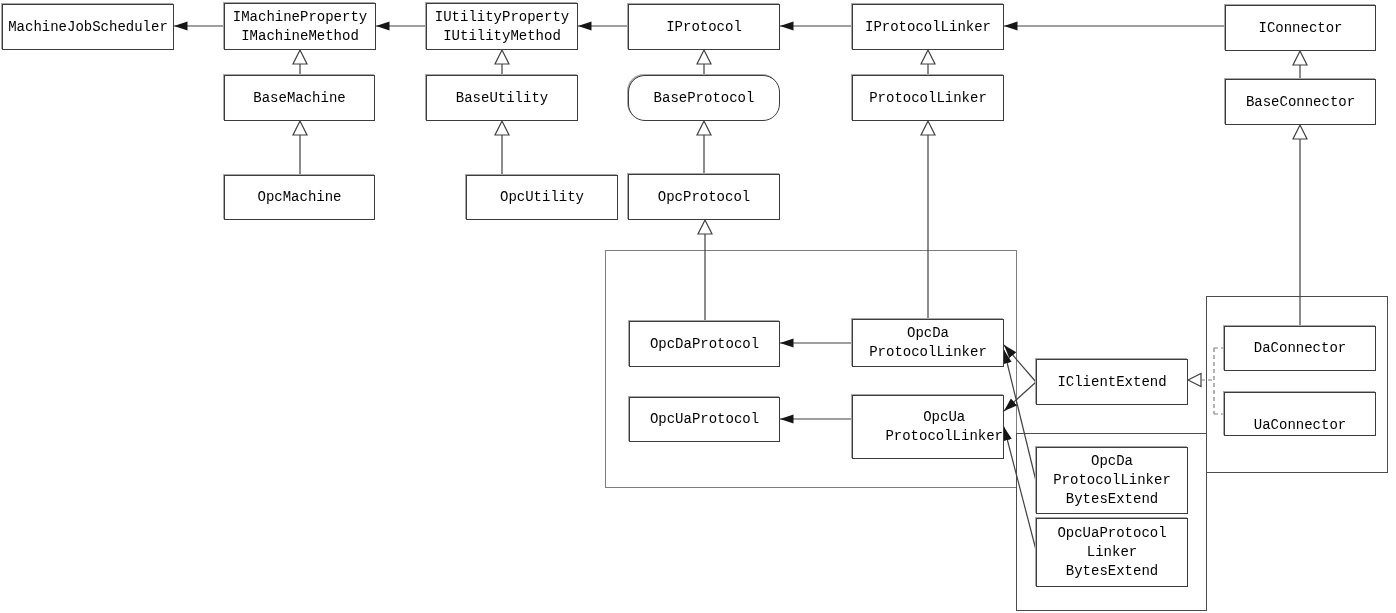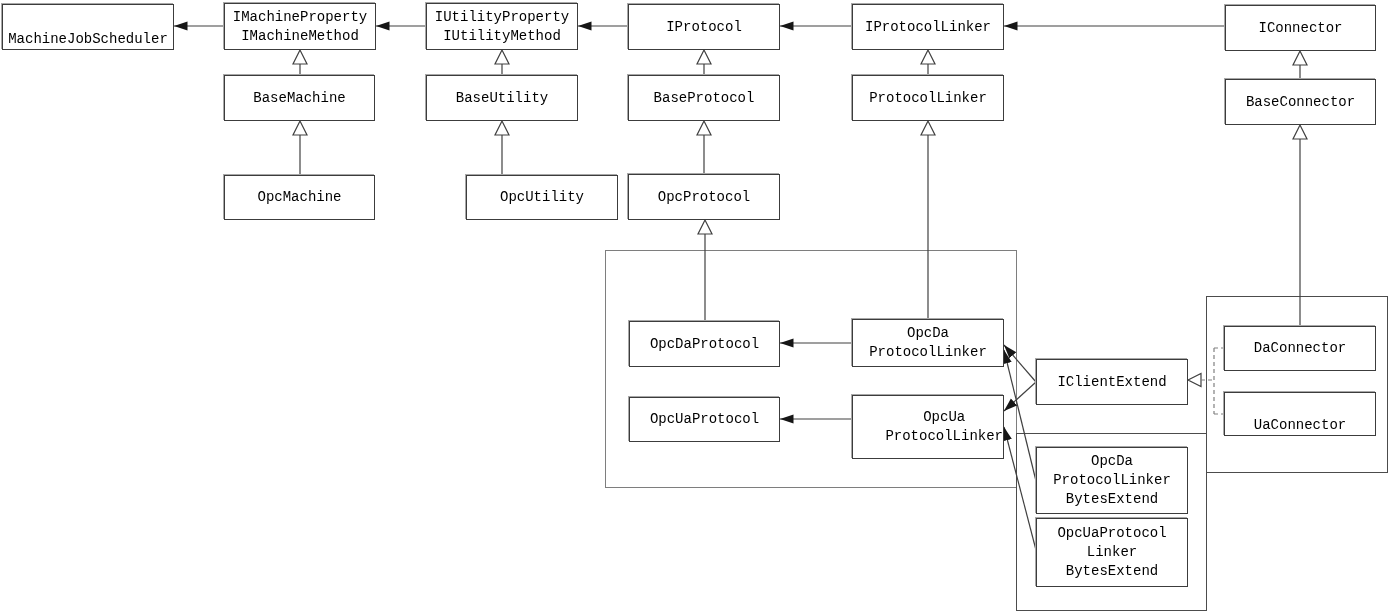--- a/index.html
+++ b/index.html
@@ -126,21 +126,21 @@
         <g stroke="#808080" stroke-dasharray="4 3">
           <line x1="1201" y1="380" x2="1214" y2="380"></line>
           <line x1="1214" y1="348" x2="1214" y2="414"></line>
           <line x1="1214" y1="348" x2="1224" y2="348"></line>
           <line x1="1214" y1="414" x2="1224" y2="414"></line>
         </g>
       </g>
     </g>
   </svg>
 
-  <div class="node" style="left:2px; top:4px; width:172px; height:46px;align-items:flex-end;">
+  <div class="node" style="left:2px; top:4px; width:172px; height:46px;">
     <span class="lbl">MachineJobScheduler</span>
   </div>
   <div class="node" style="left:224px; top:3px; width:152px; height:47px;">
     <span class="lbl">IMachineProperty
 IMachineMethod</span>
   </div>
   <div class="node" style="left:426px; top:3px; width:152px; height:47px;">
     <span class="lbl">IUtilityProperty
 IUtilityMethod</span>
   </div>
@@ -153,21 +153,21 @@
   <div class="node" style="left:1225px; top:5px; width:151px; height:46px;">
     <span class="lbl">IConnector</span>
   </div>
 
   <div class="node" style="left:224px; top:75px; width:151px; height:46px;">
     <span class="lbl">BaseMachine</span>
   </div>
   <div class="node" style="left:426px; top:75px; width:152px; height:46px;">
     <span class="lbl">BaseUtility</span>
   </div>
-  <div class="node" style="left:628px; top:75px; width:152px; height:46px;">
+  <div class="node" style="left:628px; top:75px; width:152px; height:46px;border-radius:17px;">
     <span class="lbl">BaseProtocol</span>
   </div>
   <div class="node" style="left:852px; top:75px; width:152px; height:46px;">
     <span class="lbl">ProtocolLinker</span>
   </div>
   <div class="node" style="left:1225px; top:79px; width:151px; height:46px;">
     <span class="lbl">BaseConnector</span>
   </div>
 
   <div class="node" style="left:224px; top:175px; width:151px; height:45px;">

